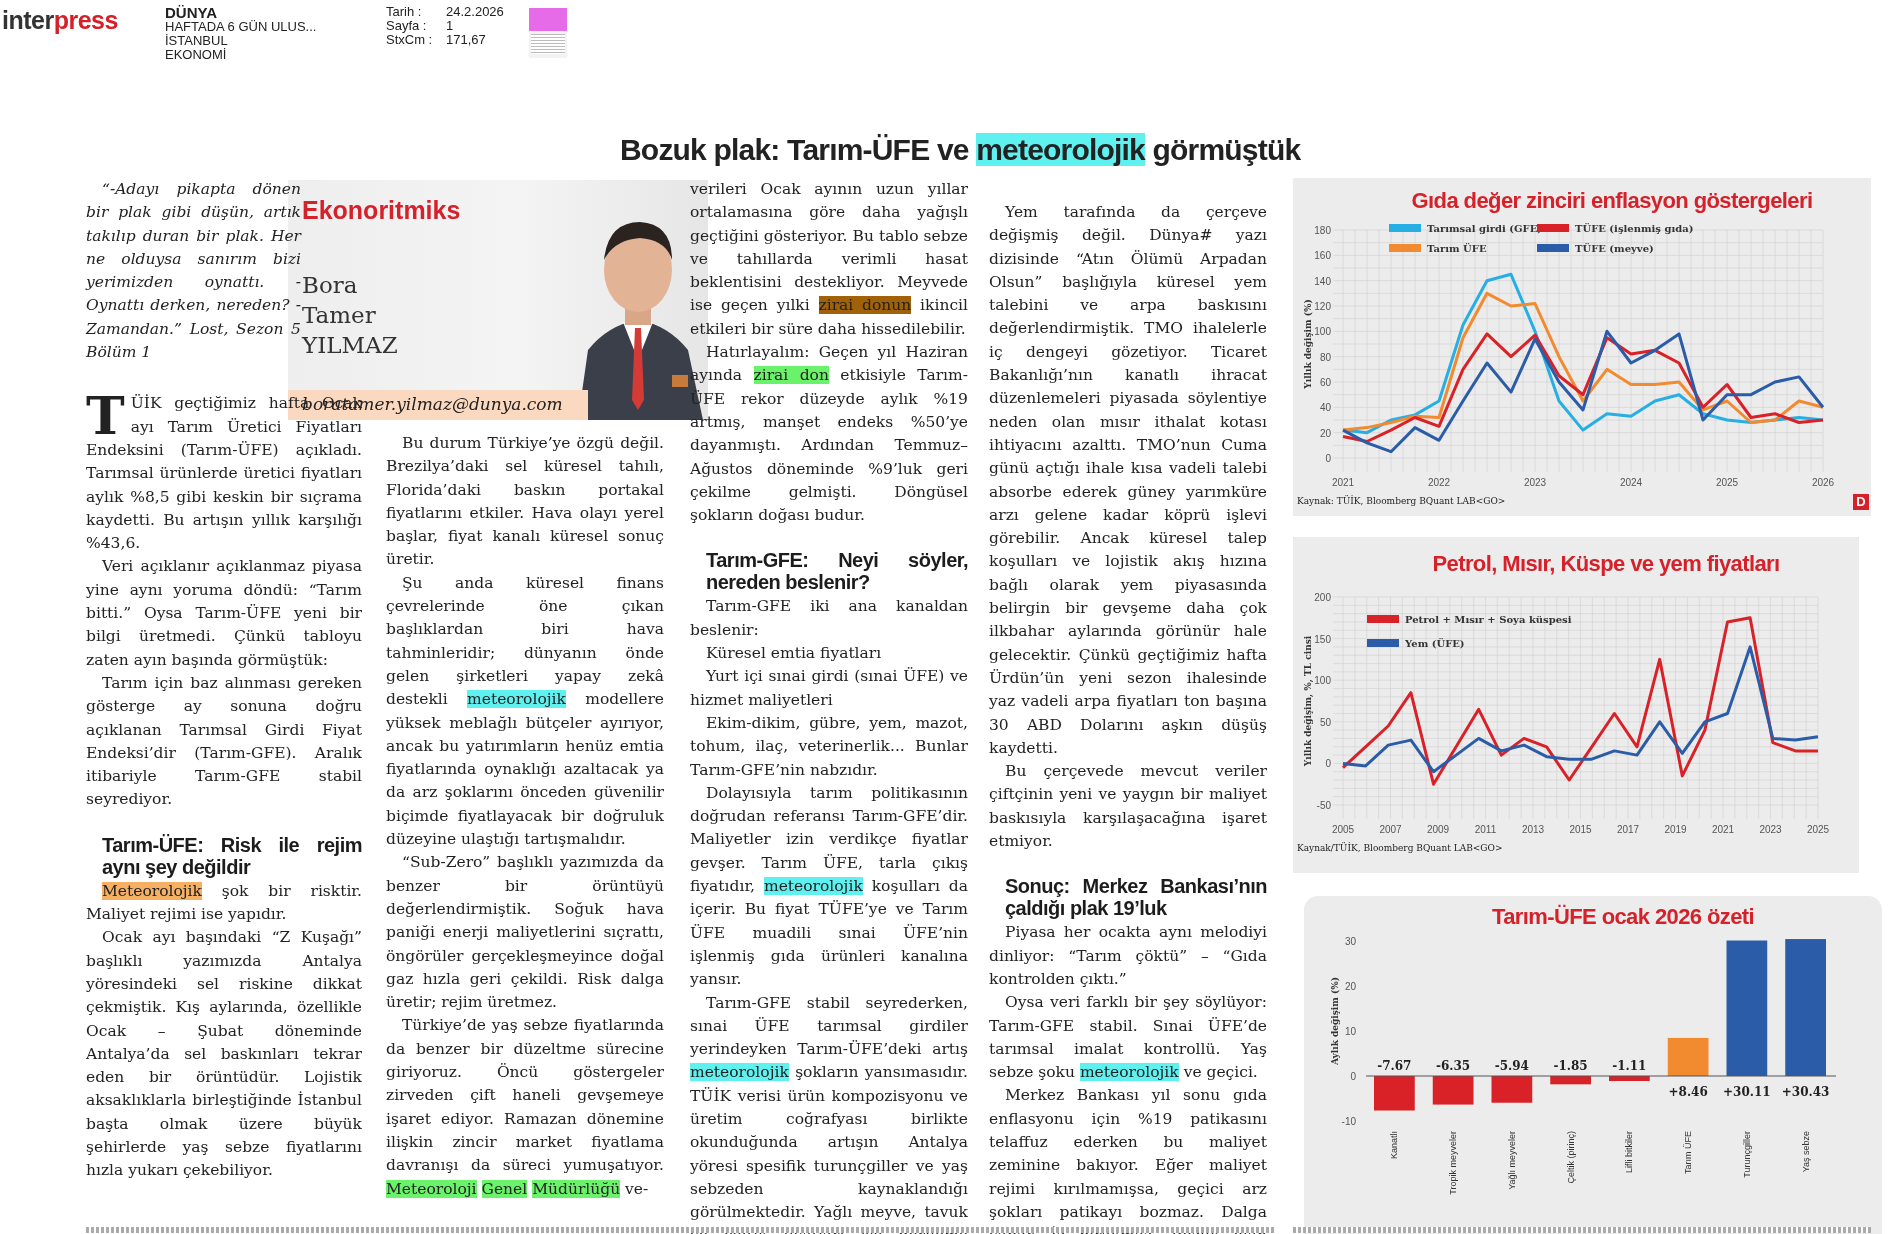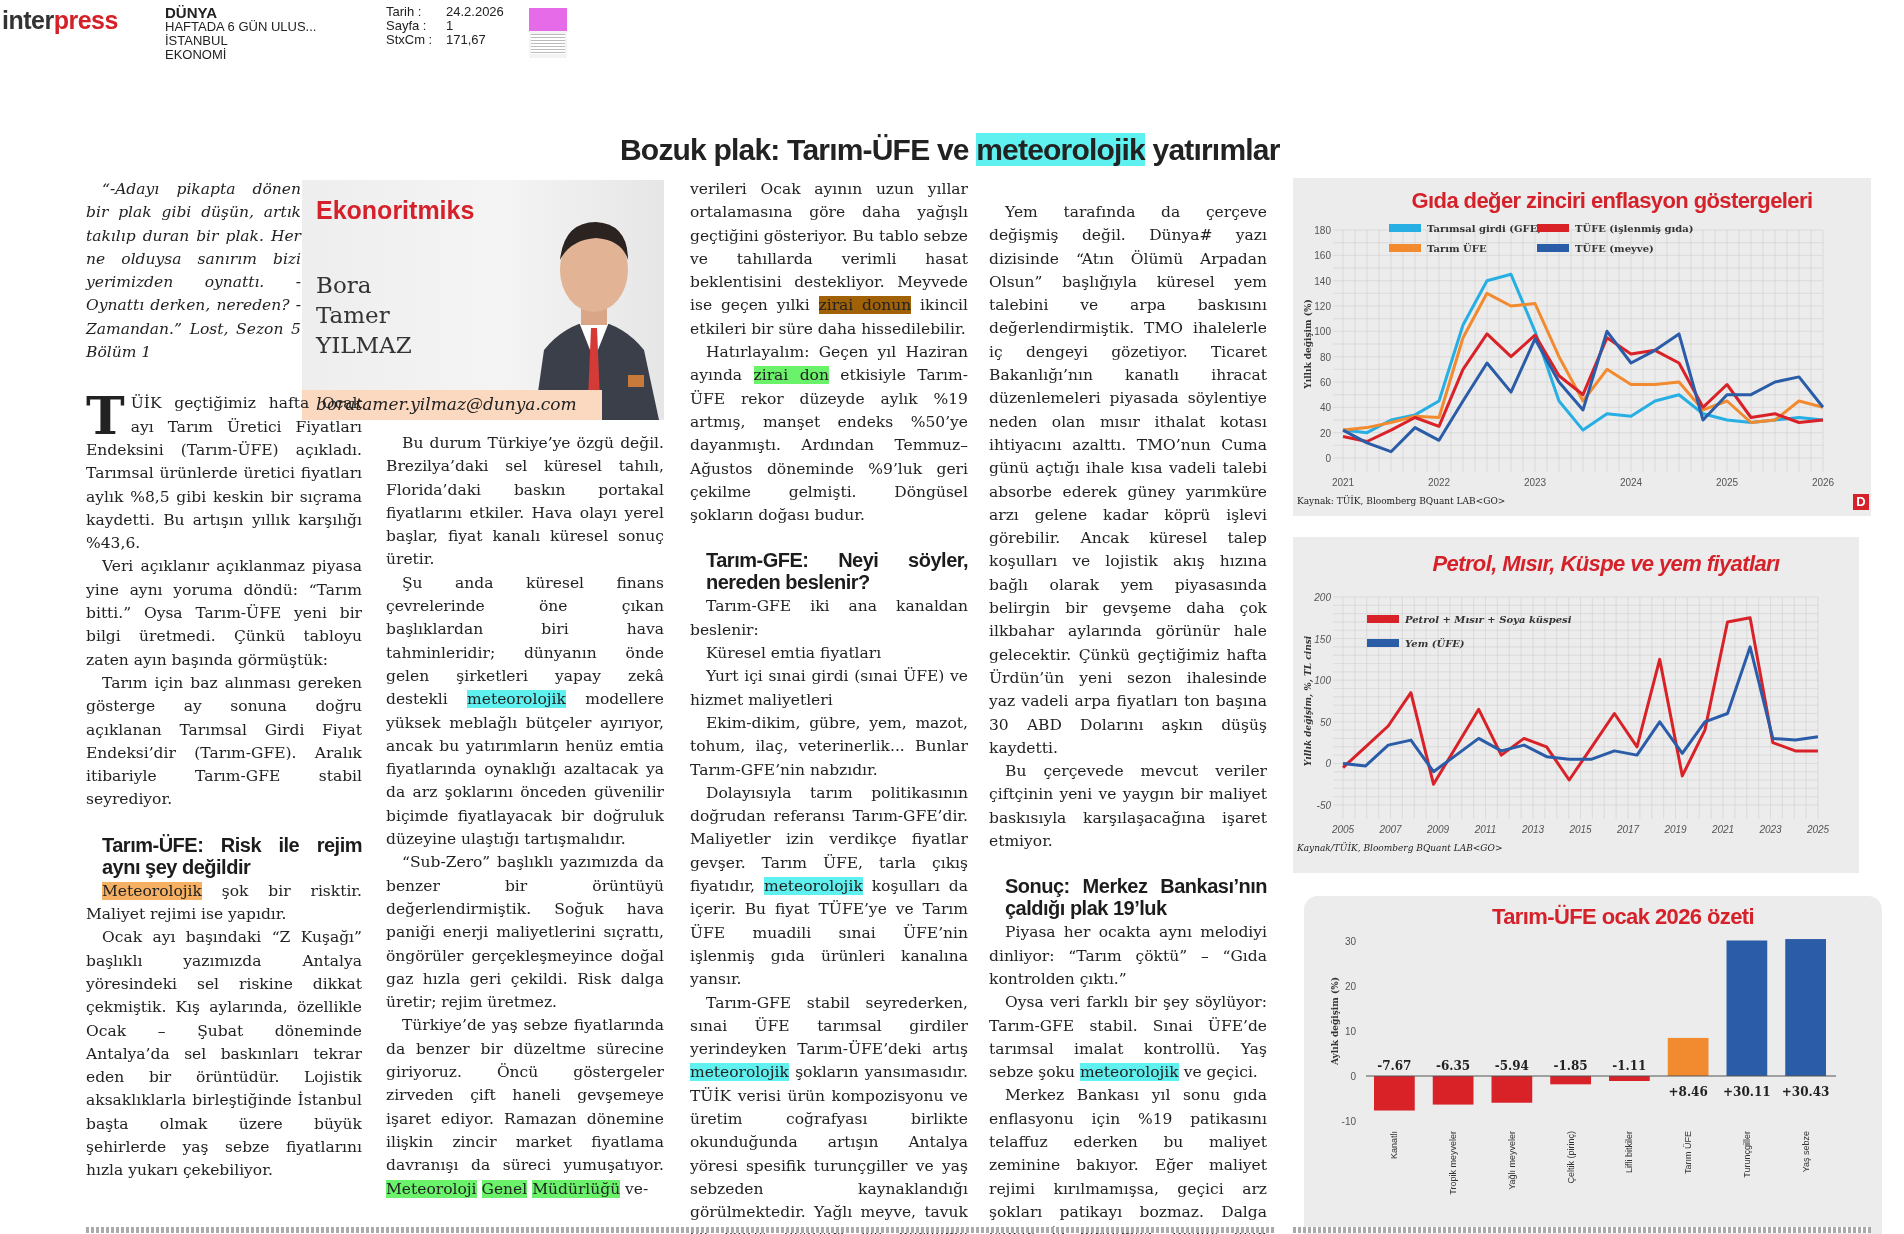--- a/index.html
+++ b/index.html
@@ -32,30 +32,30 @@
   .col1 { left: 86px; top: 178px; width: 276px; }
   .col2 { left: 386px; top: 432px; width: 278px; }
   .col3 { left: 690px; top: 178px; width: 278px; }
   .col4 { left: 989px; top: 178px; width: 278px; }
 
   .quote { font-style: italic; text-align: justify; }
   .dropcap { float: left; font-size: 52px; line-height: 44px; margin: 2px 6px 0 0; font-weight: bold; }
   .subhead { font-family: "Liberation Sans", sans-serif; font-weight: bold; font-size: 20px; line-height: 22px; letter-spacing: -0.5px; margin: 22px 0 2px 16px; color: #1c1c1c; }
 
   
-  .colbox { position: absolute; left: 302px; top: 180px; width: 362px; height: 240px; background: linear-gradient(90deg,#eee,#f4f4f4 55%,#e6e6e6); }
+  .colbox { position: absolute; left: 288px; top: 180px; width: 420px; height: 240px; background: linear-gradient(90deg,#eee,#f4f4f4 55%,#e6e6e6); }
   .colbox .brand { position: absolute; left: 14px; top: 16px; font-family: "Liberation Sans", sans-serif; font-weight: bold; color: #d5212a; font-size: 25px; }
   .colbox .name { position: absolute; left: 14px; top: 90px; font-family: "DejaVu Serif", serif; font-size: 23px; line-height: 30px; color: #333; }
   .colbox .email { position: absolute; left: 0; bottom: 0; width: 300px; height: 30px; background: #fbd9c0; font-style: italic; font-size: 17px; padding: 4px 14px; color: #222; }
   .colbox .photo { position: absolute; right: 0; top: 20px; width: 140px; height: 220px; }
 
   
   .chart { position: absolute; background: #ececec; padding-left: 30px; }
   .chart1 { left: 1293px; top: 178px; width: 578px; height: 338px; }
-  .chart2 { left: 1293px; top: 537px; width: 566px; height: 336px; font-style: italic; }
+  .chart2 { left: 1293px; top: 537px; width: 566px; height: 336px; }
   .chart3 { left: 1304px; top: 896px; width: 578px; height: 379px; border-radius: 14px; }
   .ctitle { position: absolute; width: 100%; text-align: center; font-family: "Liberation Sans", sans-serif; font-weight: bold; color: #d5212a; font-size: 22px; letter-spacing: -0.6px; }
   .chart svg { position: absolute; left: 0; top: 0; }
   .src { position: absolute; font-size: 9px; font-family: "DejaVu Serif", serif; color: #222; }
   .dbadge { position: absolute; right: 2px; bottom: 6px; width: 16px; height: 16px; background: #d5212a; color: #fff; font-family: "Liberation Sans", sans-serif; font-weight: bold; font-size: 13px; text-align: center; line-height: 16px; }
   .rule-l { position: absolute; left: 86px; top: 1227px; width: 1190px; height: 6px; background: repeating-linear-gradient(90deg,#aaa 0 3px,#fff 3px 5px); }
   .rule-r { position: absolute; left: 1293px; top: 1227px; width: 578px; height: 6px; background: repeating-linear-gradient(90deg,#aaa 0 3px,#fff 3px 5px); }
 </style>
 </head>
 <body>
@@ -81,21 +81,21 @@
         <span class="k">StxCm :</span>
         <span>171,67</span>
       </div>
   </div>
   <div class="thumb">
       <div class="top"></div>
       <div class="lines"></div>
     </div>
 </div>
 
-<div class="headline"><span>Bozuk plak: Tarım-ÜFE ve </span><span class="hl-cyan">meteorolojik</span><span> yatırımlar</span></div>
+<div class="headline"><span>Bozuk plak: Tarım-ÜFE ve </span><span class="hl-cyan">meteorolojik</span><span> görmüştük</span></div>
 
 <div class="colbox">
   <div class="brand">Ekonoritmiks</div>
   <div class="name">
     <div>Bora</div>
     <div>Tamer</div>
     <div>YILMAZ</div>
   </div>
   <svg class="photo" width="140" height="220" viewBox="0 0 140 220">
     <path d="M10 220 L20 150 Q40 125 70 120 Q100 125 120 150 L135 220 Z" fill="#3b3f4a"></path>

